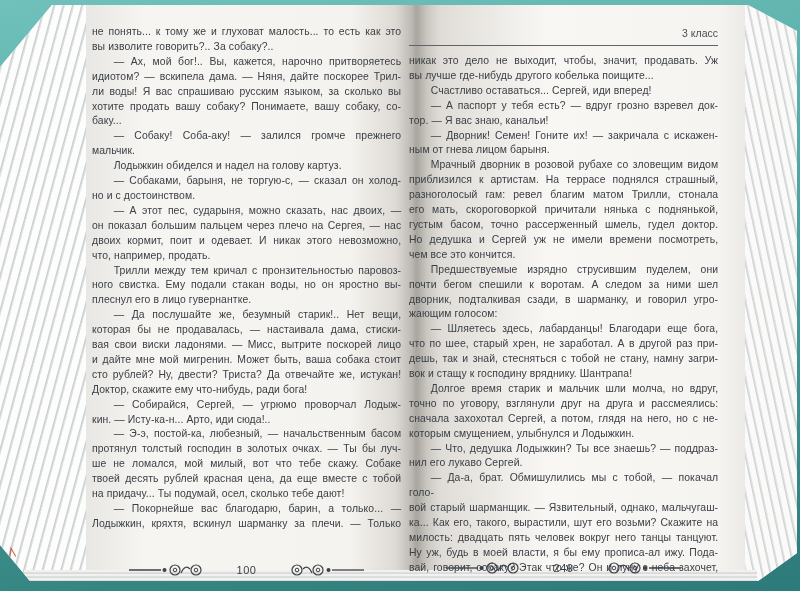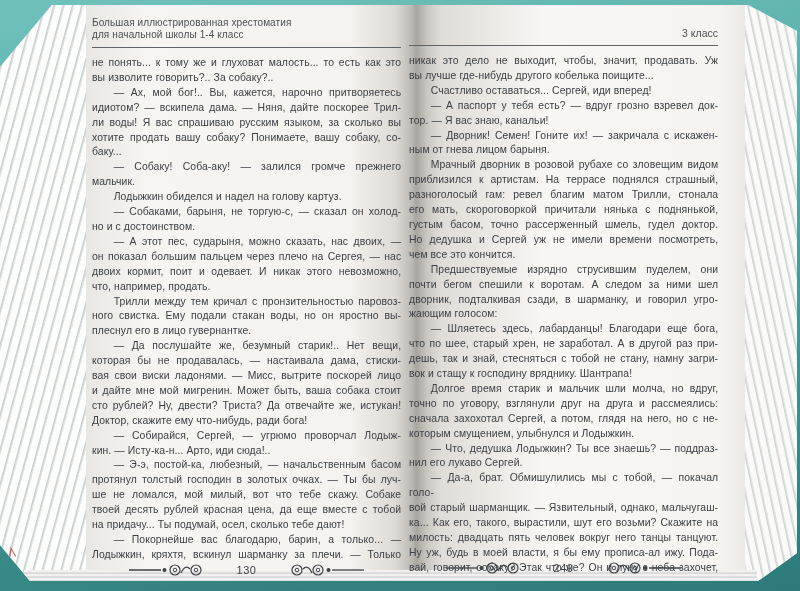--- a/index.html
+++ b/index.html
@@ -74,25 +74,20 @@
   <div class="edges-left"></div>
   <div class="edges-right"></div>
 
   <div class="spread">
     <div class="gutter"></div>
   </div>
 
   <div class="edges-bottom"></div>
 
   <div class="col col-left">
-    <div class="hdr hdr-left">
-      <div class="hl">Большая иллюстрированная хрестоматия</div>
-      <div class="hl">для начальной школы 1-4 класс</div>
-      <hr class="hdr-rule">
-    </div>
     <div class="body-text" id="left-body">
         <div class="para">
           <div class="line">не понять... к тому же и глуховат малость... то есть как это</div>
           <div class="line endpara">вы изволите говорить?.. За собаку?..</div>
         </div>
         <div class="para">
           <div class="line firstline">— Ах, мой бог!.. Вы, кажется, нарочно притворяетесь</div>
           <div class="line">идиотом? — вскипела дама. — Няня, дайте поскорее Трил-</div>
           <div class="line">ли воды! Я вас спрашиваю русским языком, за сколько вы</div>
           <div class="line">хотите продать вашу собаку? Понимаете, вашу собаку, со-</div>
@@ -147,21 +142,21 @@
     <div class="footer">
       <svg class="orn" width="78" height="14" viewBox="0 0 78 14">
         <line x1="0" y1="7" x2="32" y2="7" stroke="#3d4247" stroke-width="1.3"></line>
         <circle cx="35.5" cy="7" r="2" fill="#3d4247"></circle>
         <circle cx="46" cy="7" r="5" fill="none" stroke="#3d4247" stroke-width="1.2"></circle>
         <circle cx="46" cy="7" r="1.8" fill="none" stroke="#3d4247" stroke-width="1"></circle>
         <path d="M52 10 Q 56 1 61 6" fill="none" stroke="#3d4247" stroke-width="1.2"></path>
         <circle cx="67" cy="7" r="5" fill="none" stroke="#3d4247" stroke-width="1.2"></circle>
         <circle cx="67" cy="7" r="1.8" fill="none" stroke="#3d4247" stroke-width="1"></circle>
       </svg>
-      <span class="pagenum">130</span>
+      <span class="pagenum">100</span>
       <svg class="orn mir" width="78" height="14" viewBox="0 0 78 14">
         <line x1="0" y1="7" x2="32" y2="7" stroke="#3d4247" stroke-width="1.3"></line>
         <circle cx="35.5" cy="7" r="2" fill="#3d4247"></circle>
         <circle cx="46" cy="7" r="5" fill="none" stroke="#3d4247" stroke-width="1.2"></circle>
         <circle cx="46" cy="7" r="1.8" fill="none" stroke="#3d4247" stroke-width="1"></circle>
         <path d="M52 10 Q 56 1 61 6" fill="none" stroke="#3d4247" stroke-width="1.2"></path>
         <circle cx="67" cy="7" r="5" fill="none" stroke="#3d4247" stroke-width="1.2"></circle>
         <circle cx="67" cy="7" r="1.8" fill="none" stroke="#3d4247" stroke-width="1"></circle>
       </svg>
     </div>

